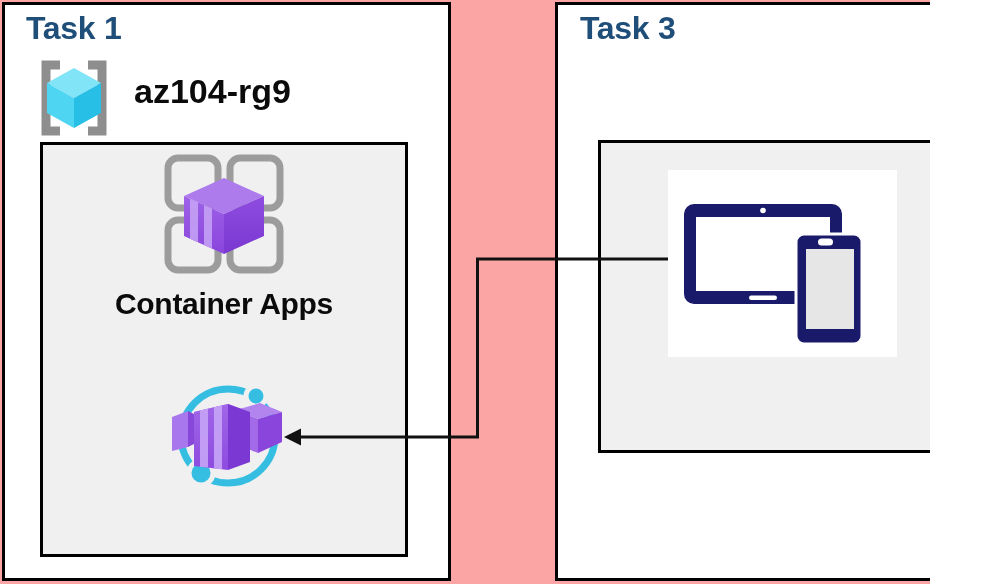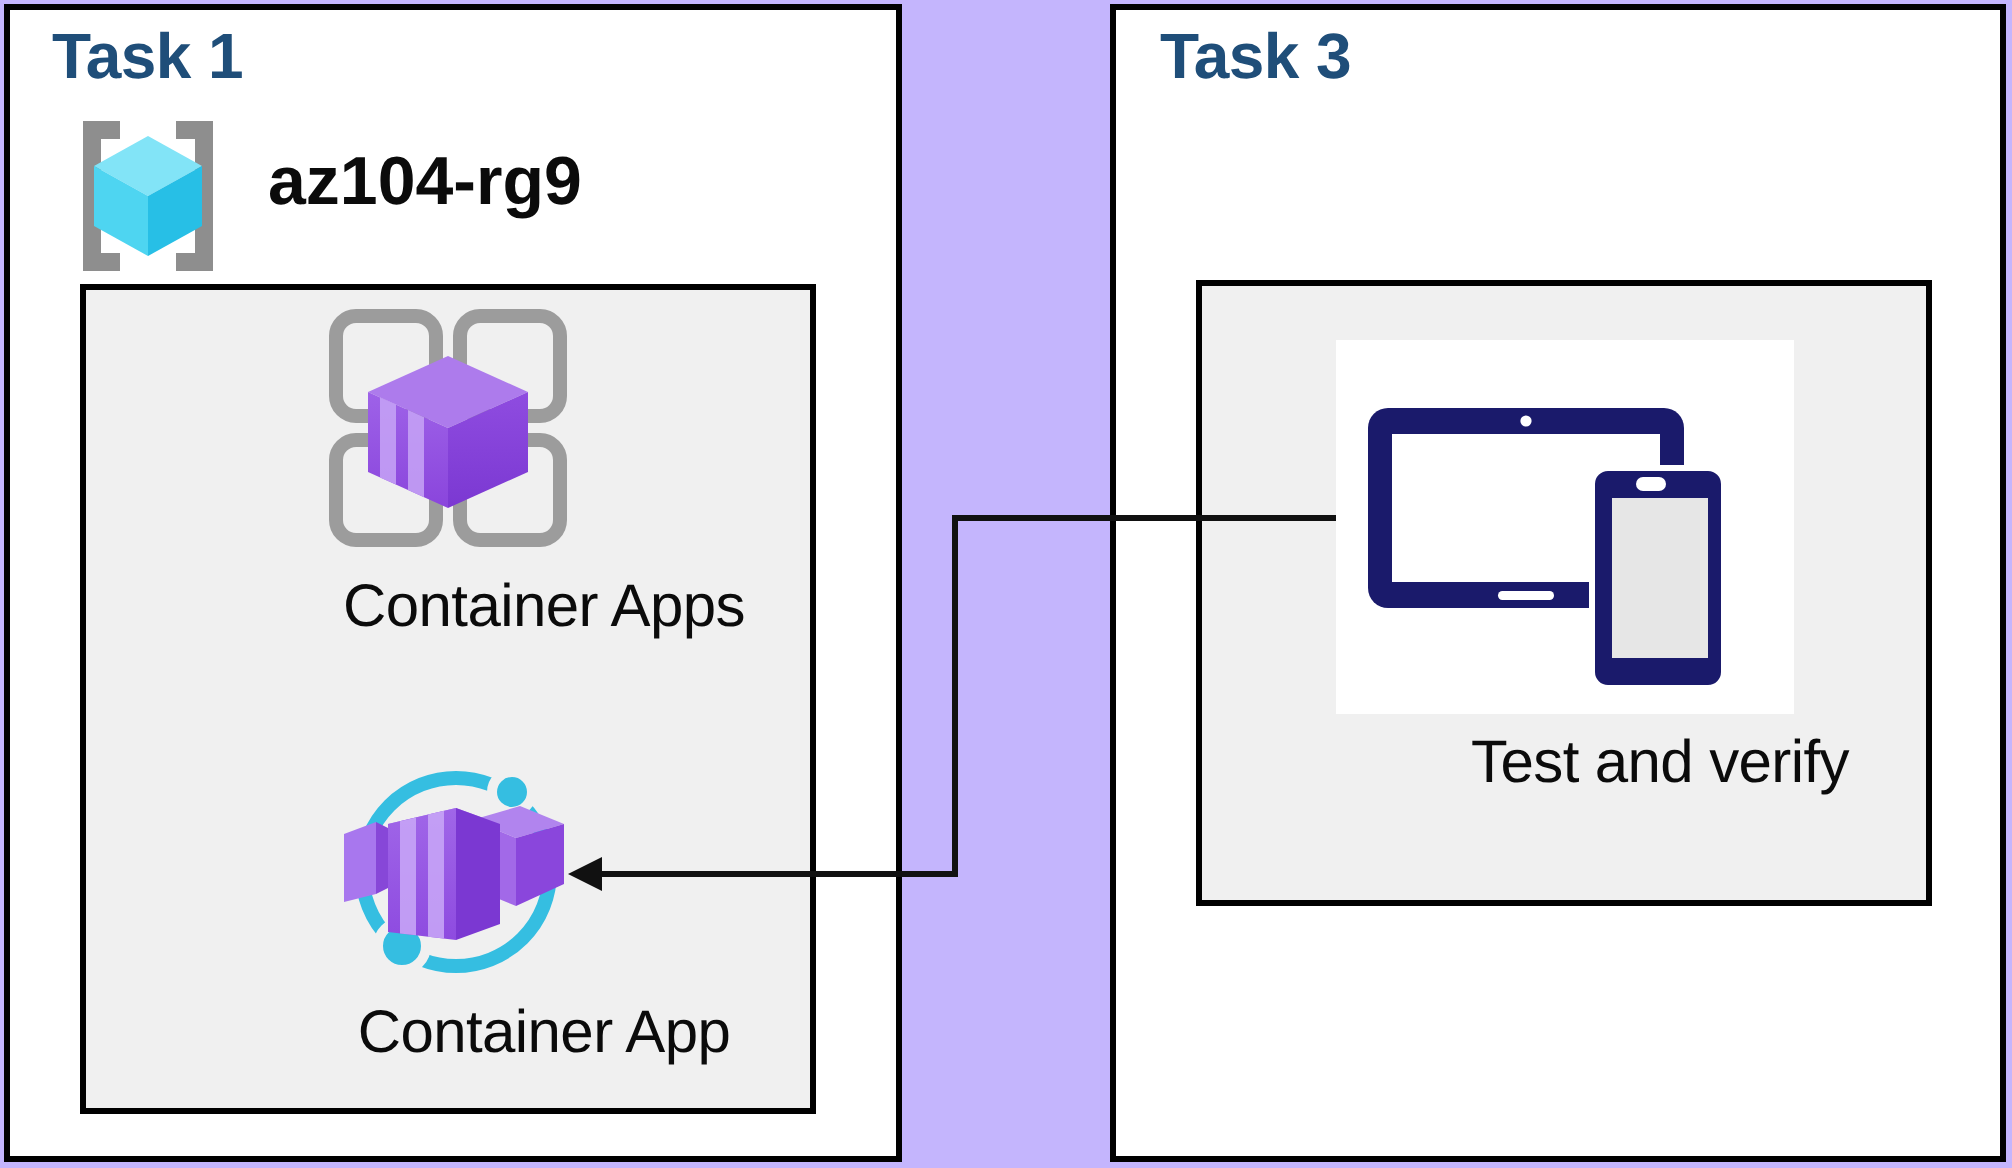--- a/index.html
+++ b/index.html
@@ -1,20 +1,20 @@
 <!DOCTYPE html>
 <html><head>
 <meta charset="utf-8">
 <style>
   html, body { margin: 0; padding: 0; background: #ffffff; }
   #stage {
     position: relative;
-    width: 1006px;
+    width: 930px;
     height: 584px;
-    background: #c4b5fd;
+    background: #fca5a5;
     font-family: "Liberation Sans", "DejaVu Sans", sans-serif;
     overflow: hidden;
   }
   .panel {
     position: absolute;
     border: 3px solid #000000;
     background: #ffffff;
     box-sizing: border-box;
   }
   #task1-panel { left: 2px; top: 2px; width: 449px; height: 579px; }
@@ -41,26 +41,25 @@
   #rg-icon { left: 26px; top: 56px; width: 96px; height: 84px; }
   #rg-name {
     position: absolute; left: 134px; top: 72px;
     font-size: 34px; font-weight: 700; color: #0B0B0B; white-space: nowrap; text-align: right;
   }
   #env-icon { left: 160px; top: 152px; width: 128px; height: 124px; }
   #app-icon { left: 168px; top: 380px; width: 120px; height: 112px; }
   .caption {
     position: absolute;
     font-size: 30px;
-    font-weight: 400;
+    font-weight: 700;
     color: #0B0B0B;
     text-align: center;
     letter-spacing: -0.3px;
     line-height: 38px;
-    padding-left: 48px;
   }
   #env-caption { left: 40px; top: 285px; width: 368px; }
   #app-caption { left: 40px; top: 498px; width: 368px; }
   #verify-caption { left: 598px; top: 363px; width: 368px; }
   #device-card {
     position: absolute; left: 668px; top: 170px;
     width: 229px; height: 187px; background: #ffffff;
   }
   #device-card svg { display: block; width: 229px; height: 187px; }
   #connector-overlay {
@@ -131,41 +130,39 @@
     <polygon points="68,30 90,39 90,73 68,64" fill="#A269E8"></polygon>
     <polygon points="90,39 114,32 114,62 90,73" fill="#8A46DC"></polygon>
 
     <polygon points="26,32 60,24 82,32 48,40" fill="#AF7DEE"></polygon>
     <polygon points="60,24 82,32 82,82 60,90" fill="#7B38D2"></polygon>
     <polygon points="26,32 60,24 60,90 26,86" fill="url(#appFace)"></polygon>
     <polygon points="32,30.6 40,28.7 40,87.6 32,86.7" fill="#C7A4F6" opacity="0.9"></polygon>
     <polygon points="46,27.3 54,25.4 54,89.3 46,88.4" fill="#C7A4F6" opacity="0.9"></polygon>
   </svg>
 
-  <div class="caption" id="app-caption">Container App</div>
 
   <div class="panel" id="task2-panel"></div>
   <div class="panel-title" id="task2-title">Task 3</div>
 
   <div class="inner-box" id="verify-box"></div>
 
   <div id="device-card">
     <svg viewBox="0 0 229 187">
 
       <rect x="16" y="34" width="158" height="100" rx="10" fill="#1A1A6B"></rect>
       <rect x="28" y="47" width="134" height="74" fill="#ffffff"></rect>
       <circle cx="95" cy="40.5" r="2.8" fill="#ffffff"></circle>
       <rect x="81" y="125.5" width="28" height="4.5" rx="2.2" fill="#ffffff"></rect>
 
       <rect x="128" y="64" width="66" height="110" rx="8" fill="#1A1A6B" stroke="#ffffff" stroke-width="3"></rect>
       <rect x="138" y="79" width="48" height="80" fill="#E6E6E6"></rect>
       <rect x="150" y="68.5" width="15" height="7" rx="3.5" fill="#ffffff"></rect>
     </svg>
   </div>
 
-  <div class="caption" id="verify-caption">Test and verify</div>
 
   <svg id="connector-overlay" viewBox="0 0 1006 584">
     <polyline points="668,259 477.5,259 477.5,437 298,437" fill="none" stroke="#111111" stroke-width="3"></polyline>
     <polygon points="284,437 301,428.5 301,445.5" fill="#111111"></polygon>
   </svg>
 
 </div>
 
 </body></html>

